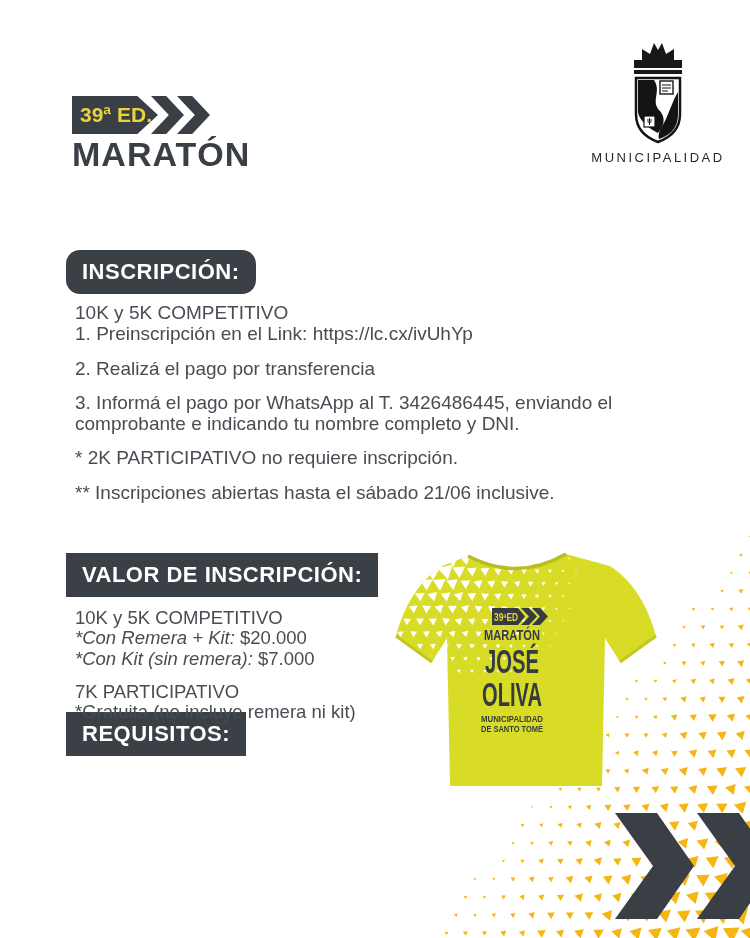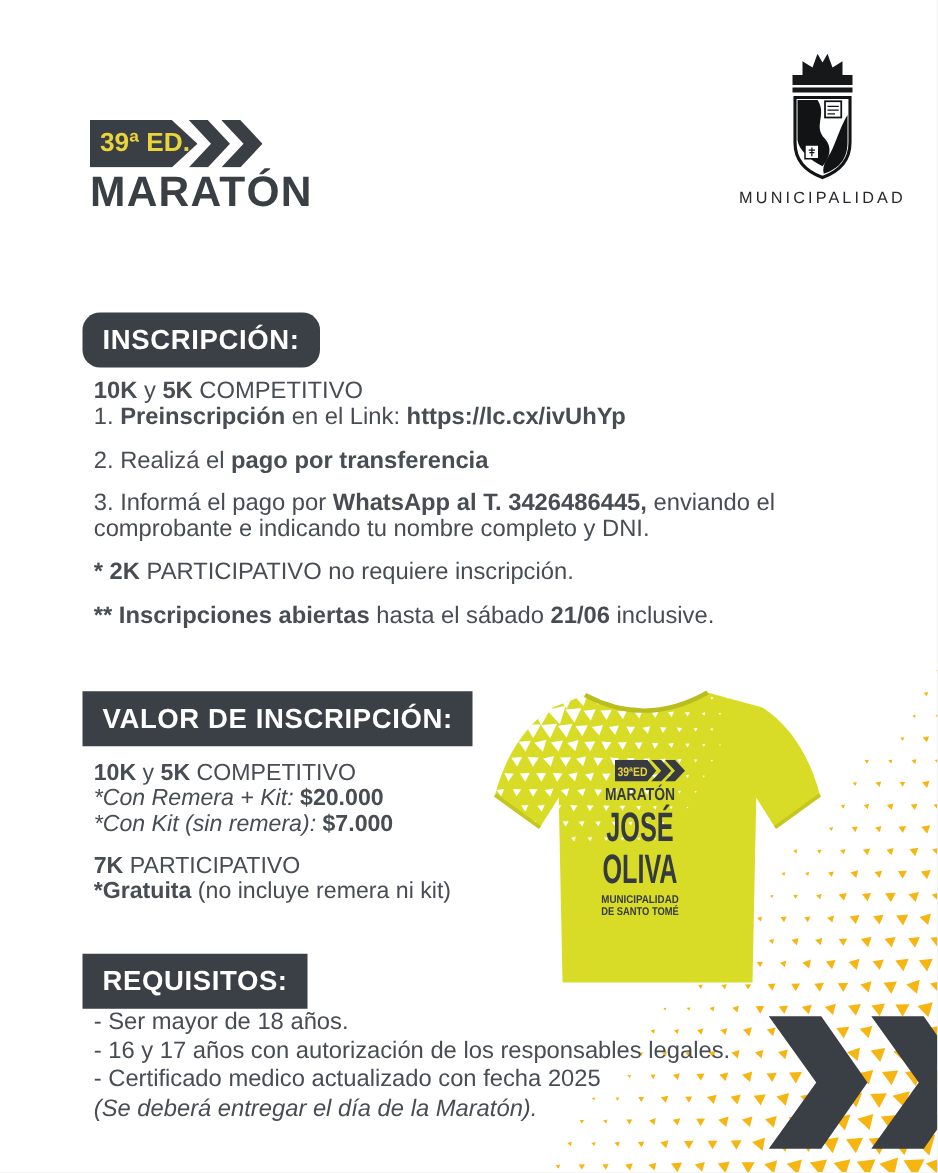--- a/index.html
+++ b/index.html
@@ -27,26 +27,26 @@
   .logo svg{display:block;margin:0 auto;}
   .lg1{font-size:13px;letter-spacing:2.5px;color:#26282b;margin-top:4px;}
   .lg2{font-size:17px;font-weight:700;letter-spacing:1.5px;color:#1d1f22;margin-top:2px;}
   
   .shead{
     position:absolute;background:#3b4047;color:#ffffff;font-weight:700;
     font-size:22px;letter-spacing:0.5px;padding:10px 16px;line-height:1.1;
   }
   .sh-insc{left:66px;top:250px;border-radius:14px;}
   .sh-valor{left:66px;top:553px;}
-  .sh-req{left:66px;top:763px;}
+  .sh-req{left:66px;top:712px;}
   
   .body{position:absolute;font-size:19px;line-height:1.12;color:#484c53;z-index:2;}
   .body p{margin:0;}
   .body p.gap{margin-top:13px;}
-  .b{font-weight:700;}
+  .b{font-weight:400;}
   .i{font-style:italic;}
   .insc-body{left:75px;top:302px;width:548px;}
   .valor-body{left:75px;top:608px;width:335px;font-size:18.5px;line-height:1.1;}
   .req-body{left:75px;top:806px;width:565px;line-height:1.22;}
   
   .corner-pattern{position:absolute;left:395px;top:515px;z-index:0;}
   .big-chev{position:absolute;left:598px;top:805px;z-index:3;}
   .shirt{position:absolute;left:388px;top:536px;z-index:1;}
   svg text{font-family:"Liberation Sans",sans-serif;}
 </style>
@@ -504,25 +504,19 @@
       <text x="124" y="137" font-size="33" font-weight="bold" fill="#363b42" text-anchor="middle" textLength="54" lengthAdjust="spacingAndGlyphs">JOSÉ</text>
       <text x="124" y="170" font-size="33" font-weight="bold" fill="#363b42" text-anchor="middle" textLength="60" lengthAdjust="spacingAndGlyphs">OLIVA</text>
       <text x="124" y="186" font-size="9" font-weight="bold" fill="#363b42" text-anchor="middle" textLength="62" lengthAdjust="spacingAndGlyphs">MUNICIPALIDAD</text>
       <text x="124" y="196" font-size="9" font-weight="bold" fill="#363b42" text-anchor="middle" textLength="62" lengthAdjust="spacingAndGlyphs">DE SANTO TOMÉ</text>
     </g>
   </svg>
 
   <div class="shead sh-req">
     <span>REQUISITOS:</span>
   </div>
-  <div class="body req-body">
-    <p>- Ser mayor de 18 años.</p>
-    <p>- 16 y 17 años con autorización de los responsables legales.</p>
-    <p>- Certificado medico actualizado con fecha 2025</p>
-    <p class="i">(Se deberá entregar el día de la Maratón).</p>
-  </div>
 
   <svg class="big-chev" width="152" height="125" viewBox="0 0 152 125">
     <polygon points="17,8 59,8 96,61 59,114 17,114 55,61" fill="#3a3f46"></polygon>
     <polygon points="99,8 141,8 178,61 141,114 99,114 137,61" fill="#3a3f46"></polygon>
   </svg>
 
 </div>
 
 </body></html>

